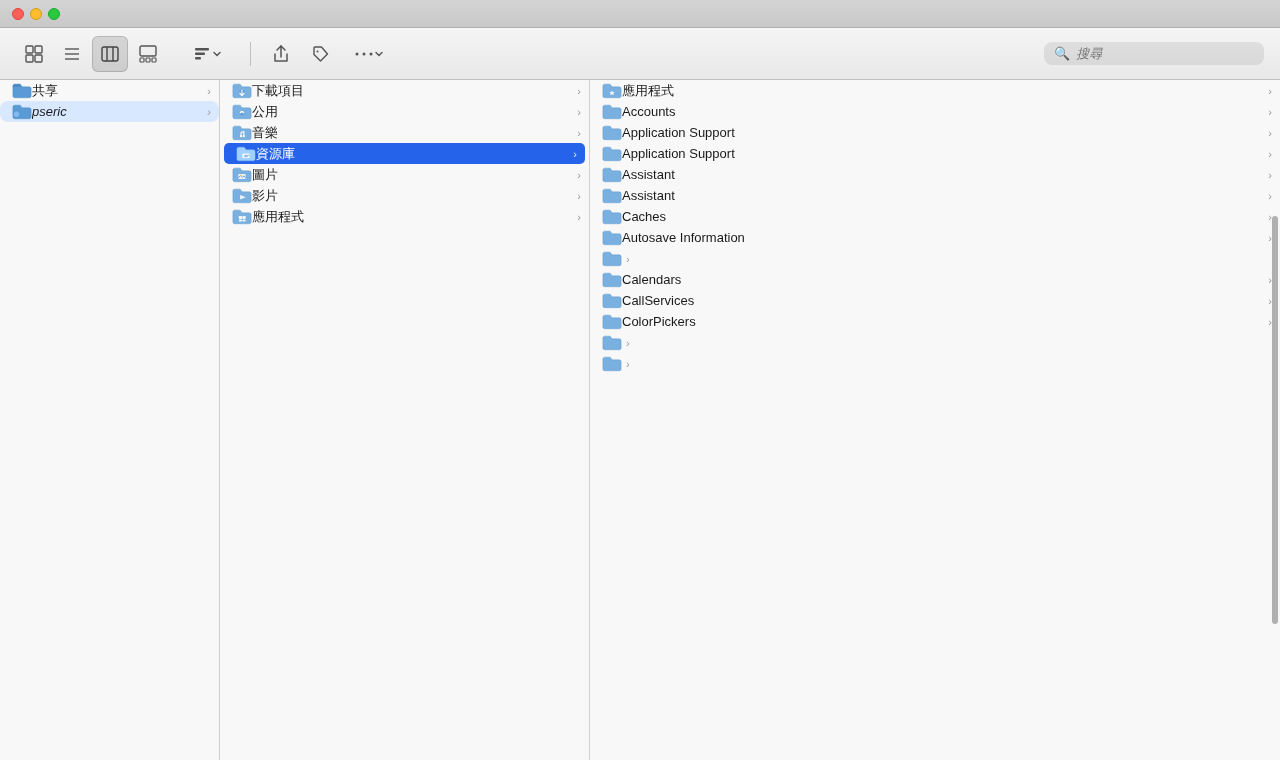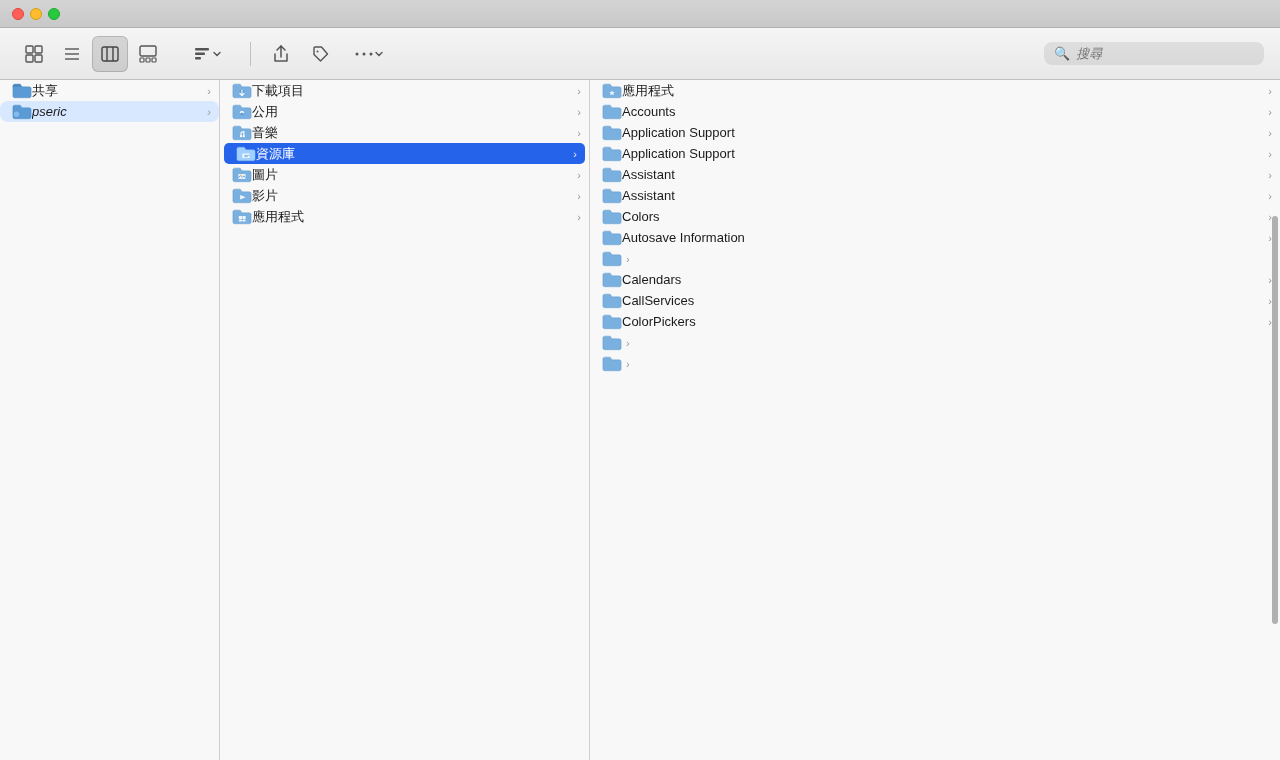--- a/index.html
+++ b/index.html
@@ -422,21 +422,21 @@
         <path d="M1 4C1 2.9 1.9 2 3 2H9L11 5H19C20.1 5 21 5.9 21 7V15C21 16.1 20.1 17 19 17H3C1.9 17 1 16.1 1 15V4Z" fill="#7ab0e0" stroke="#5c96cc" stroke-width="0.5"></path>
       </svg>
       <span class="row-label">Assistant</span>
       <span class="chevron-icon">›</span>
     </div>
 
     <div class="finder-row">
       <svg class="folder-svg" viewBox="0 0 22 18" fill="none">
         <path d="M1 4C1 2.9 1.9 2 3 2H9L11 5H19C20.1 5 21 5.9 21 7V15C21 16.1 20.1 17 19 17H3C1.9 17 1 16.1 1 15V4Z" fill="#7ab0e0" stroke="#5c96cc" stroke-width="0.5"></path>
       </svg>
-      <span class="row-label">Colors</span>
+      <span class="row-label">Caches</span>
       <span class="chevron-icon">›</span>
     </div>
 
     <div class="finder-row">
       <svg class="folder-svg" viewBox="0 0 22 18" fill="none">
         <path d="M1 4C1 2.9 1.9 2 3 2H9L11 5H19C20.1 5 21 5.9 21 7V15C21 16.1 20.1 17 19 17H3C1.9 17 1 16.1 1 15V4Z" fill="#7ab0e0" stroke="#5c96cc" stroke-width="0.5"></path>
       </svg>
       <span class="row-label">Autosave Information</span>
       <span class="chevron-icon">›</span>
     </div>

